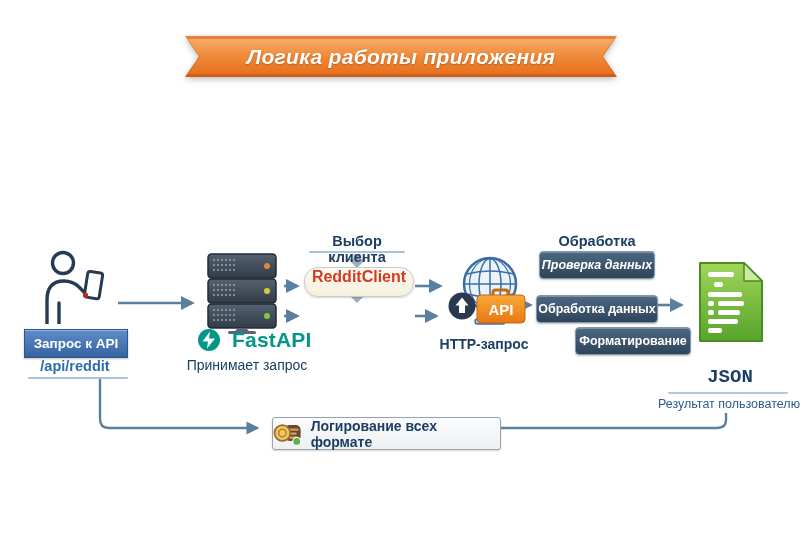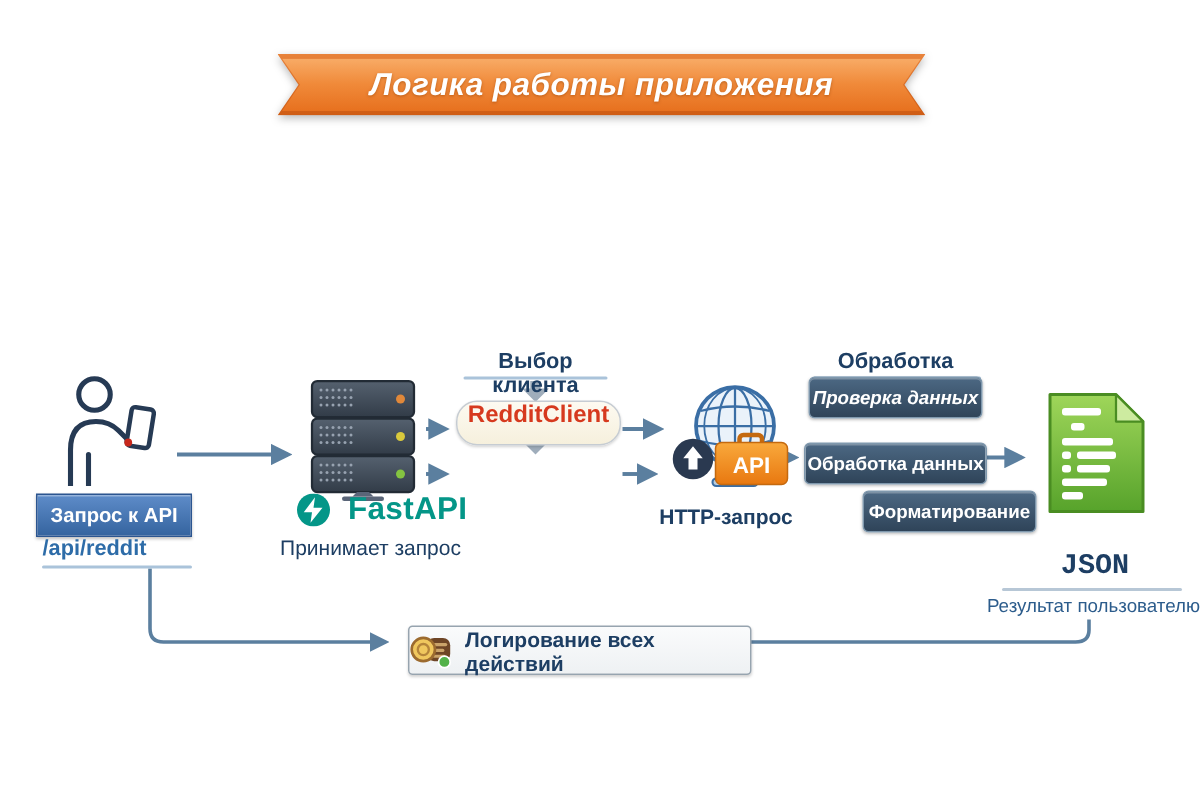--- a/index.html
+++ b/index.html
@@ -86,21 +86,21 @@
   <svg class="abs" style="left:36px;top:250px;" width="80" height="74" viewBox="0 0 80 74">
     <circle cx="27" cy="13" r="10.5" fill="none" stroke="#263a54" stroke-width="3.4"></circle>
     <path d="M 11,74 V 50 Q 11,31 28,31 Q 37,31 43,37 L 52,46" fill="none" stroke="#263a54" stroke-width="3.4" stroke-linecap="round"></path>
     <path d="M 23,74 V 53" fill="none" stroke="#263a54" stroke-width="3.4" stroke-linecap="round"></path>
     <rect x="50" y="22" width="15" height="26" rx="2.5" transform="rotate(9 57 35)" fill="#fff" stroke="#263a54" stroke-width="3"></rect>
     <circle cx="49.5" cy="45" r="2.6" fill="#c8281c"></circle>
   </svg>
   <div class="btn-blue">
     <span>Запрос к API</span>
   </div>
-  <div class="lbl" style="left:2px;top:358px;width:122px;font-size:14.5px;color:#2d6ca8;">/api/reddit</div>
+  <div class="lbl" style="left:14px;top:358px;width:122px;font-size:14.5px;color:#2d6ca8;">/api/reddit</div>
   <div class="underline" style="left:28px;top:377px;width:100px;"></div>
 
   <svg class="abs" style="left:202px;top:252px;" width="80" height="82" viewBox="0 0 80 82">
     <defs>
       <linearGradient id="srv" x1="0" y1="0" x2="0" y2="1">
         <stop offset="0" stop-color="#55616f"></stop>
           <stop offset="1" stop-color="#323c48"></stop>
       </linearGradient>
     </defs>
     <g>
@@ -258,16 +258,16 @@
   <div class="log-box">
     <svg width="30" height="24" viewBox="0 0 30 24">
       <rect x="12" y="3" width="16" height="16" rx="5" fill="#6e4526"></rect>
       <rect x="16" y="6.5" width="10" height="2.2" rx="1.1" fill="#caa36a"></rect>
       <rect x="16" y="10.5" width="8" height="2.2" rx="1.1" fill="#caa36a"></rect>
       <rect x="16" y="14.5" width="9" height="2.2" rx="1.1" fill="#caa36a"></rect>
       <circle cx="9.5" cy="11" r="8" fill="#f0c75e" stroke="#9c6b2f" stroke-width="1.8"></circle>
       <circle cx="9.5" cy="11" r="3.8" fill="none" stroke="#b5853b" stroke-width="1.6"></circle>
       <circle cx="24" cy="19.5" r="4" fill="#53b24a" stroke="#fff" stroke-width="1.2"></circle>
     </svg>
-    <span>Логирование всех действий</span>
+    <span>Логирование всех формате</span>
   </div>
 
 </div>
 
 </body></html>

